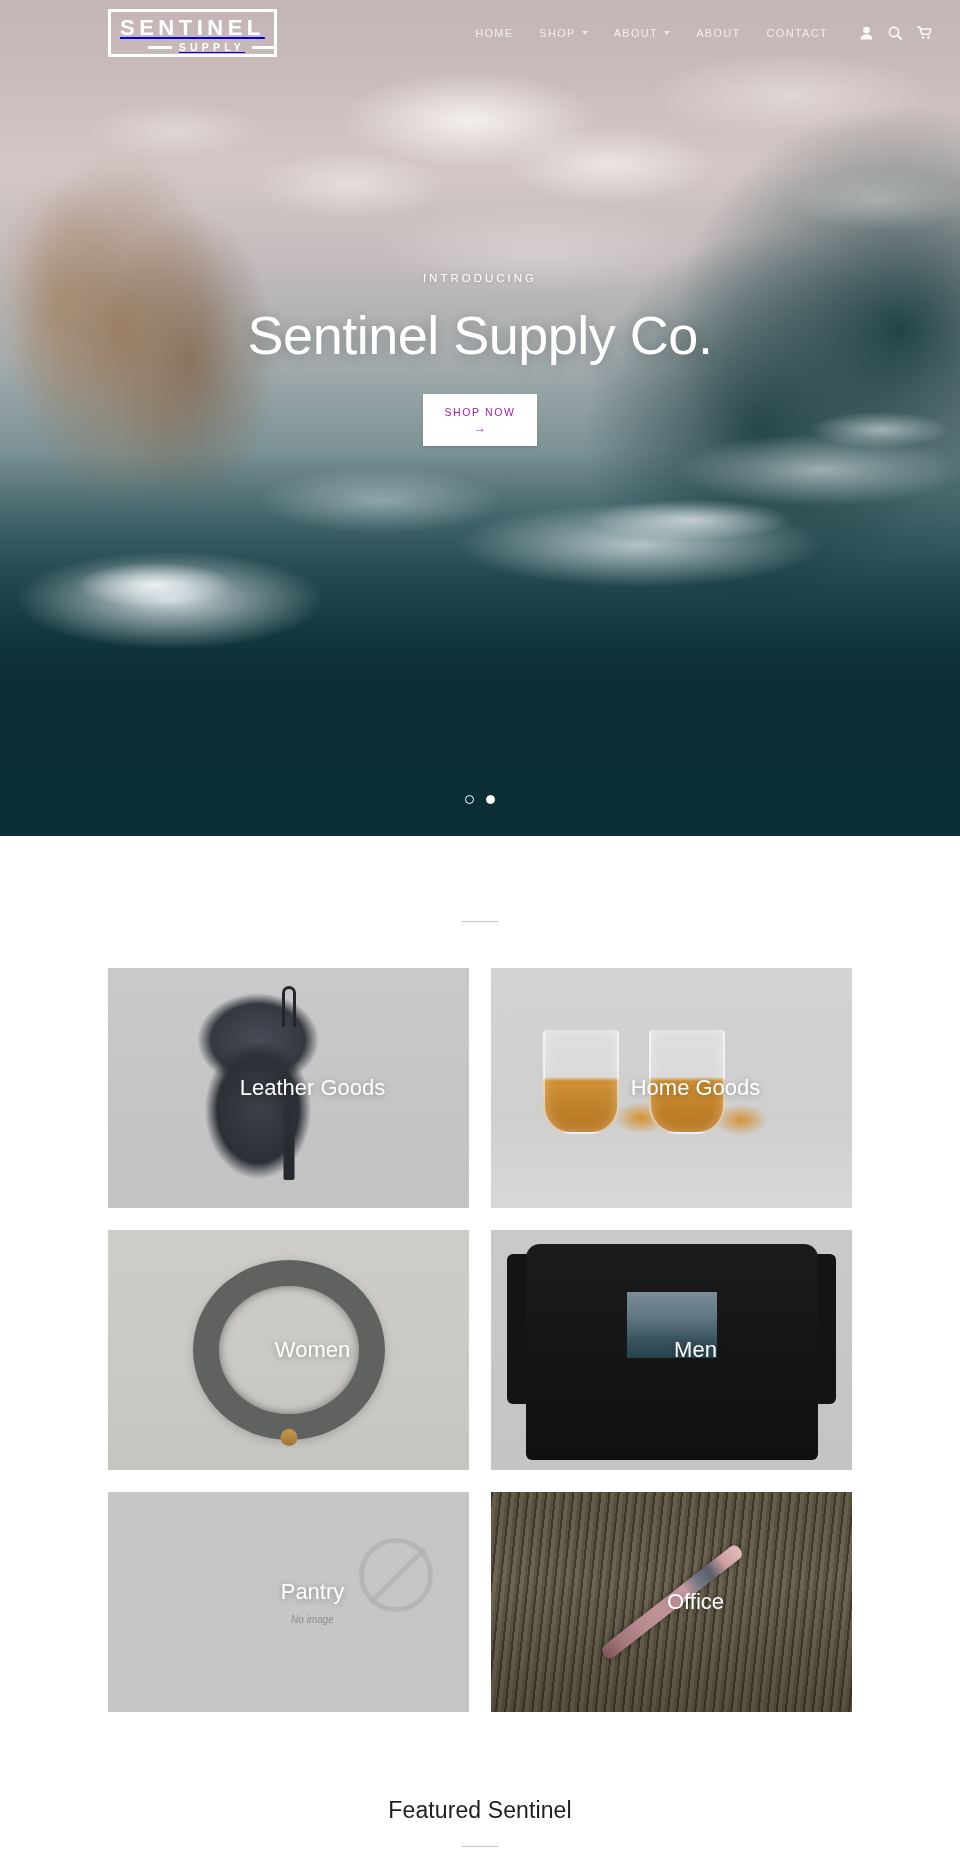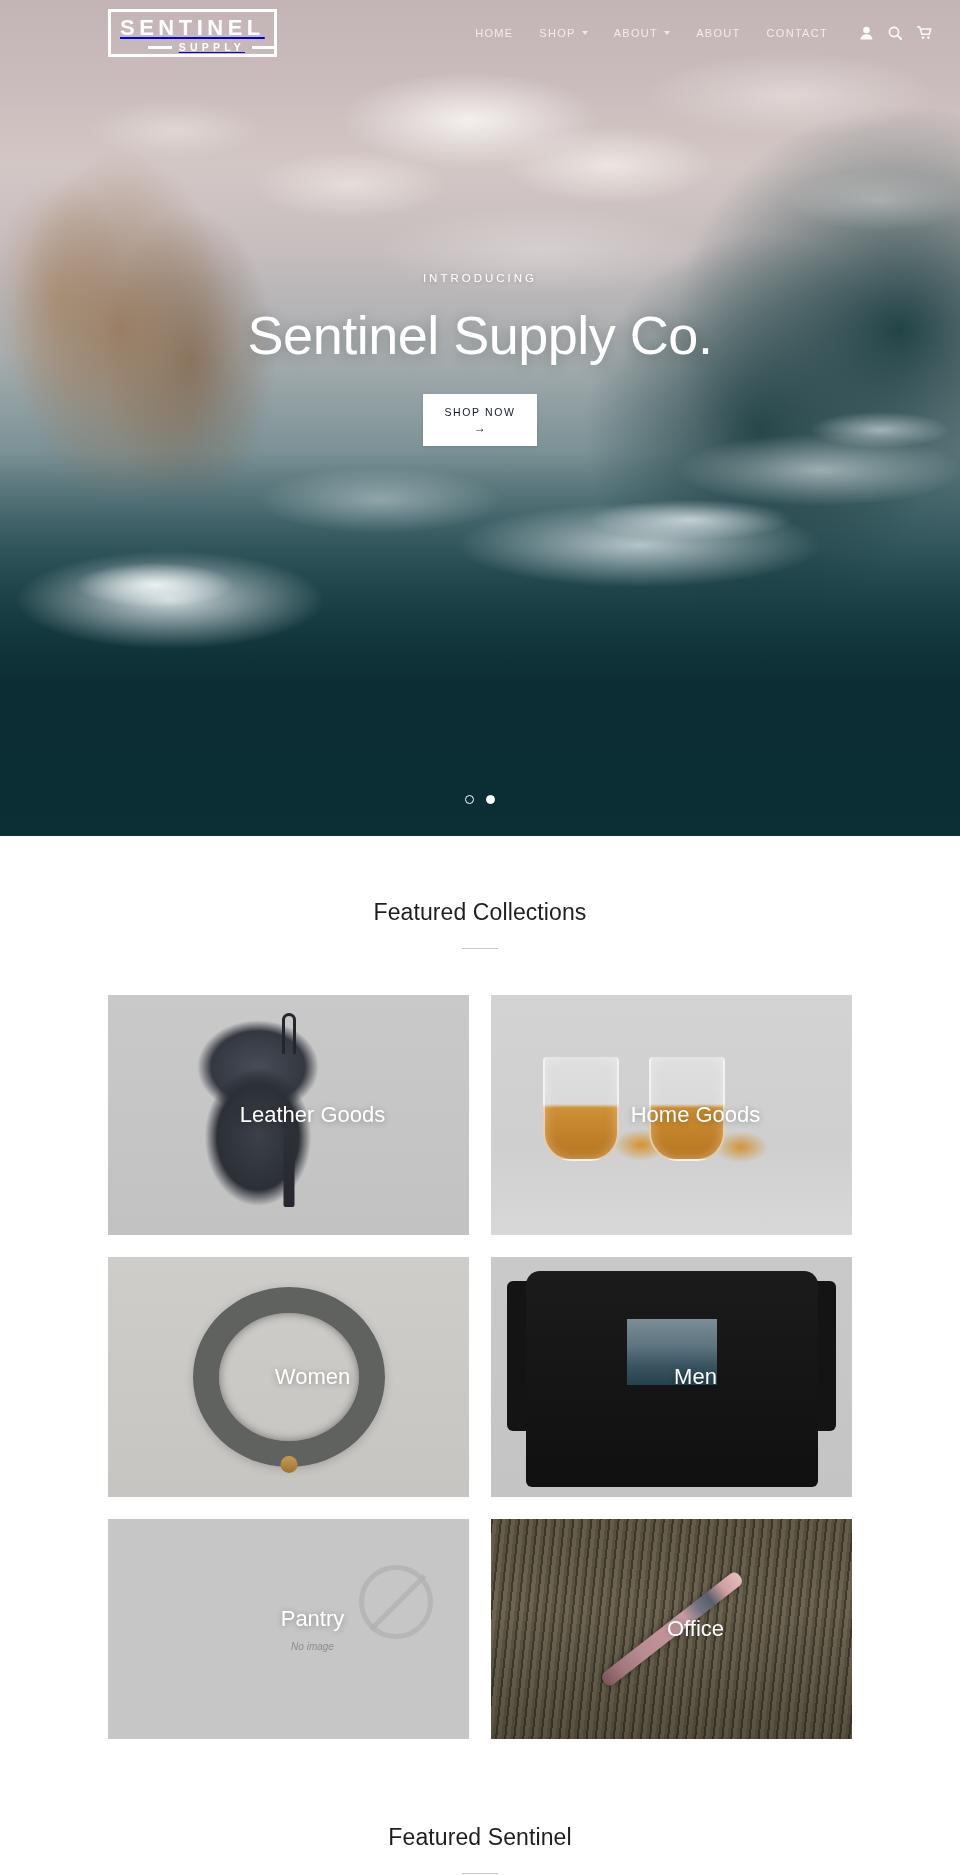--- a/index.html
+++ b/index.html
@@ -153,21 +153,21 @@
     font-weight: 300;
     letter-spacing: -0.5px;
     margin-top: 20px;
     text-shadow: 0 2px 14px rgba(0,0,0,.25);
     white-space: nowrap;
   }
   .hero-btn {
     display: inline-block;
     margin-top: 28px;
     background: #fff;
-    color: #0f172a;
+    color: #a21caf;
     min-width: 86px;
     padding: 12px 22px 11px;
     text-align: center;
     text-decoration: none;
     box-shadow: 0 1px 3px rgba(0,0,0,.12);
   }
   .hero-btn-label {
     display: block;
     font-size: 10.5px;
     letter-spacing: 1.6px;
@@ -472,21 +472,20 @@
     </div>
 
     <div class="hero-dots">
       <span class="dot"></span>
       <span class="dot active"></span>
     </div>
   </section>
 
   <section class="section">
     <div class="section-head">
-      <h2 class="section-title">Featured Collections</h2>
       <div class="section-rule"></div>
     </div>
 
     <div class="grid">
 
       <div class="row">
         <a class="card big" href="#">
           <span class="card-art art-leather"></span>
           <span class="card-label">Leather Goods</span>
         </a>

